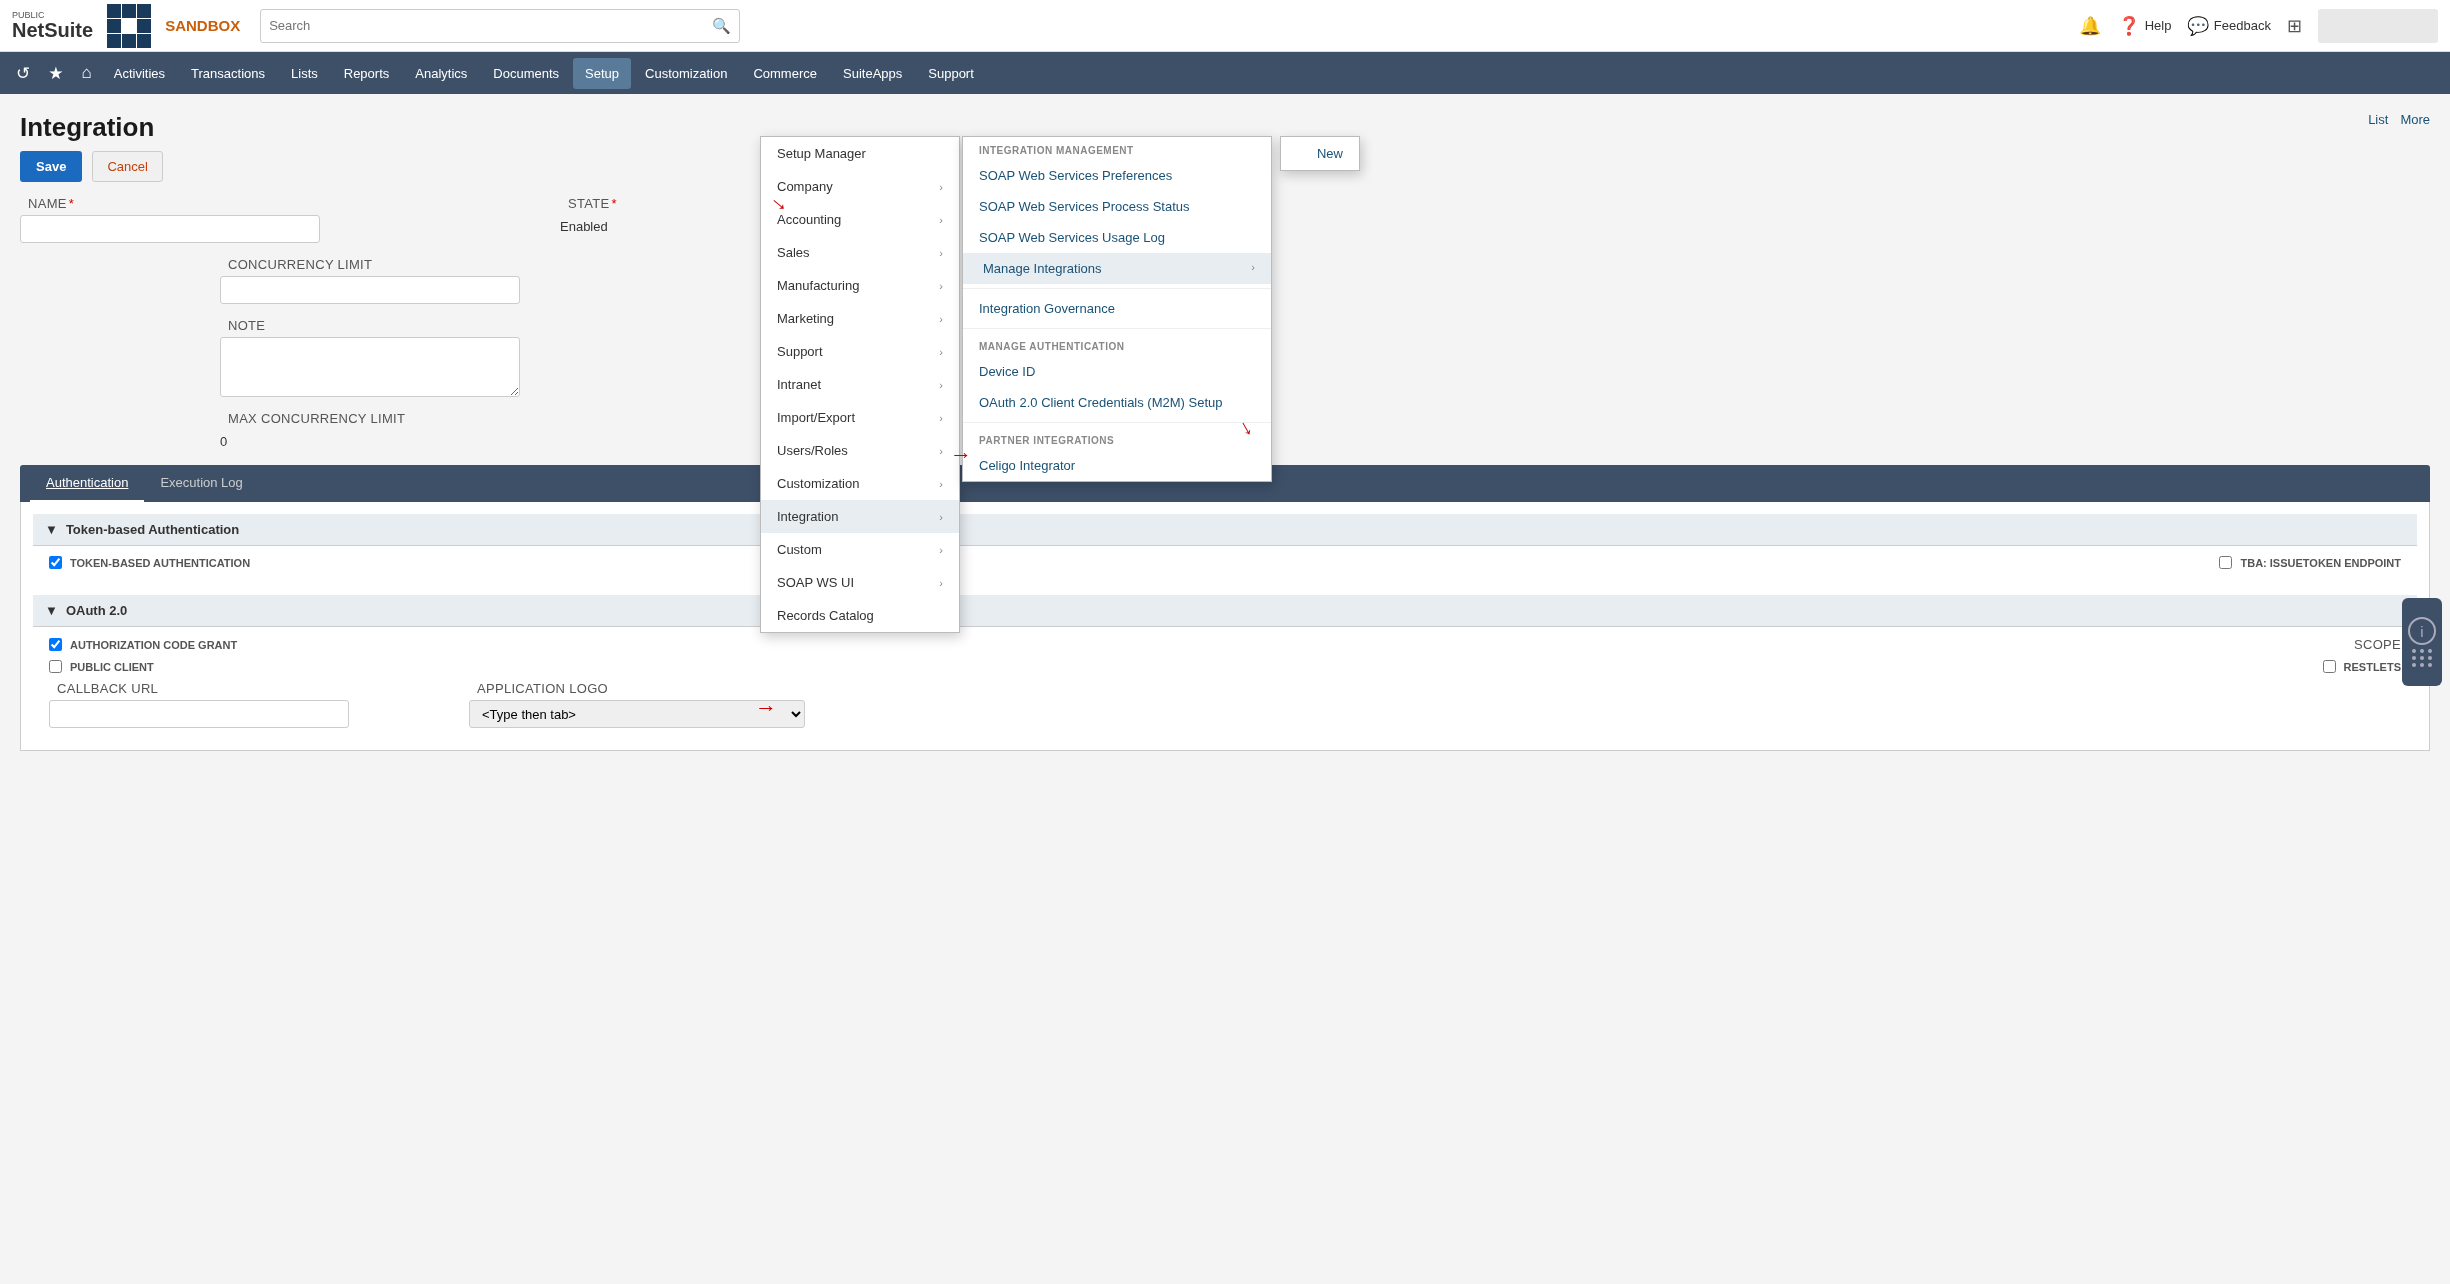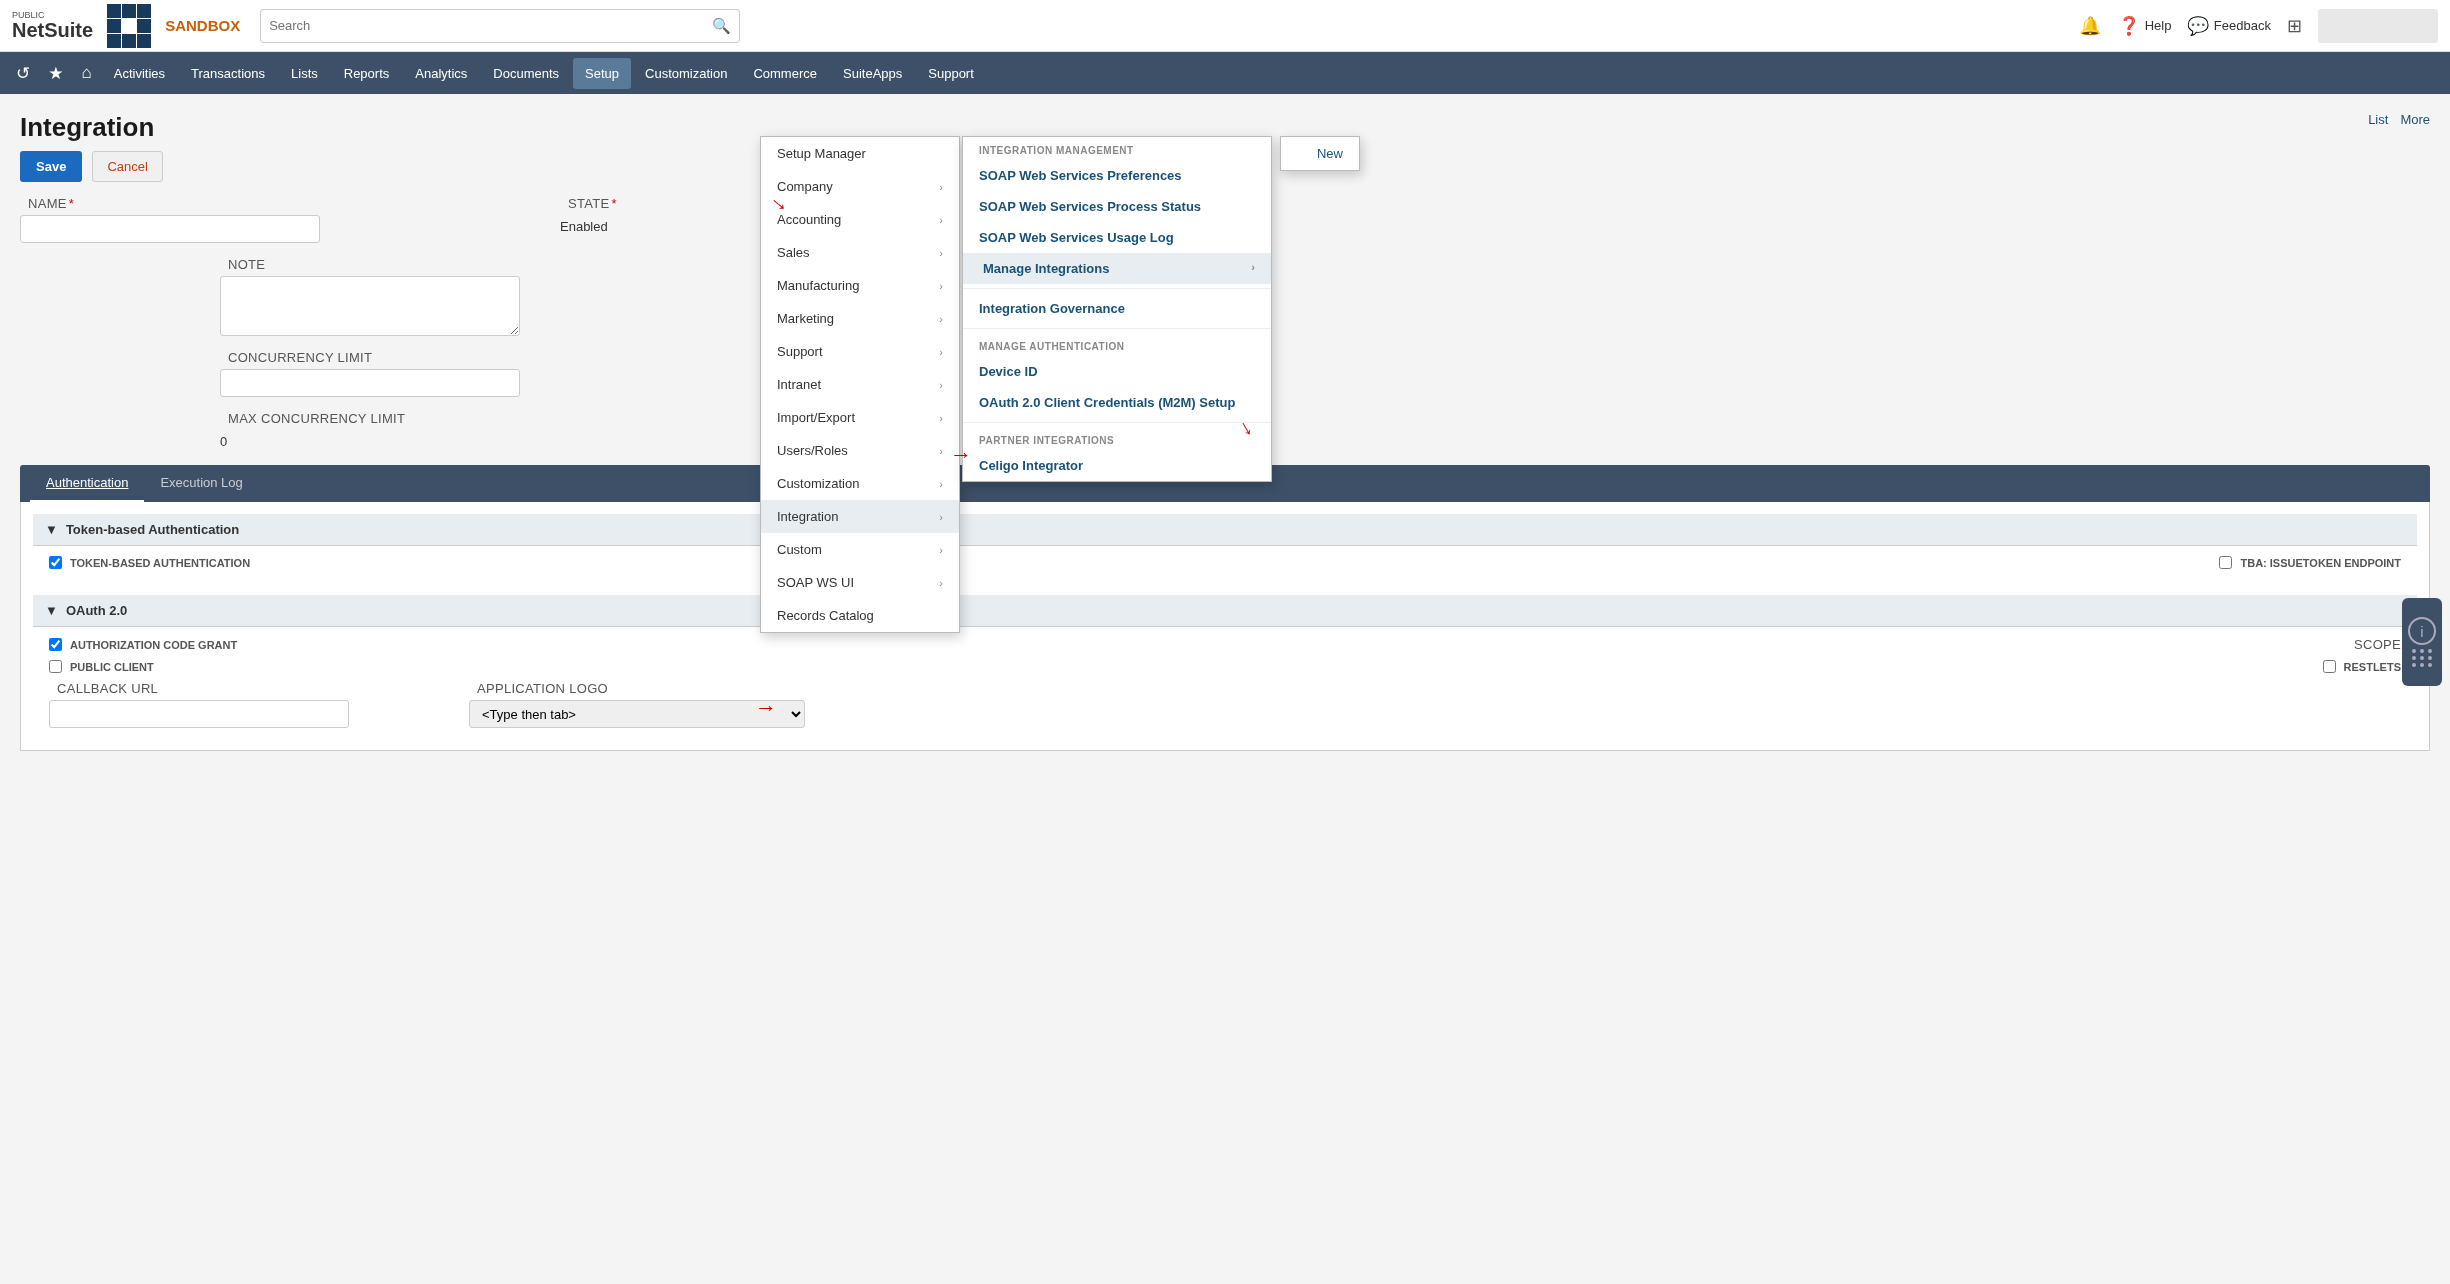--- a/index.html
+++ b/index.html
@@ -264,21 +264,20 @@
       letter-spacing: 0.5px;
     }
     .sub-dropdown-item {
       display: flex;
       align-items: flex-start;
       justify-content: space-between;
       padding: 8px 16px;
       font-size: 13px;
       cursor: pointer;
       color: #1a5276;
-      font-weight: bold;
     }
     .sub-dropdown-item.highlighted { background: #e8edf2; }
     .sub-divider { border-top: 1px solid #eee; margin: 4px 0; }
 
     
     .flyout-new {
       position: absolute;
       top: 42px;
       left: 1280px;
       background: #fff;
@@ -443,26 +442,26 @@
       <label class="form-label">
         <span>STATE</span><span class="required">*</span>
       </label>
       <div class="form-static">Enabled</div>
     </div>
   </div>
 
   <div class="form-row">
     <div style="margin-left:200px; display:flex; flex-direction:column; gap:14px;">
       <div class="form-group">
+        <label class="form-label">CONCURRENCY LIMIT</label>
+        <input class="form-input" type="text" style="">
+      </div>
+      <div class="form-group">
         <label class="form-label">NOTE</label>
         <textarea class="form-textarea" style="height: 60px;"></textarea>
-      </div>
-      <div class="form-group">
-        <label class="form-label">CONCURRENCY LIMIT</label>
-        <input class="form-input" type="text" style="">
       </div>
       <div class="form-group">
         <label class="form-label">MAX CONCURRENCY LIMIT</label>
         <div class="form-static">0</div>
       </div>
     </div>
   </div>
 
   <div class="subtabs">
     <div class="subtab active">Authentication</div>

